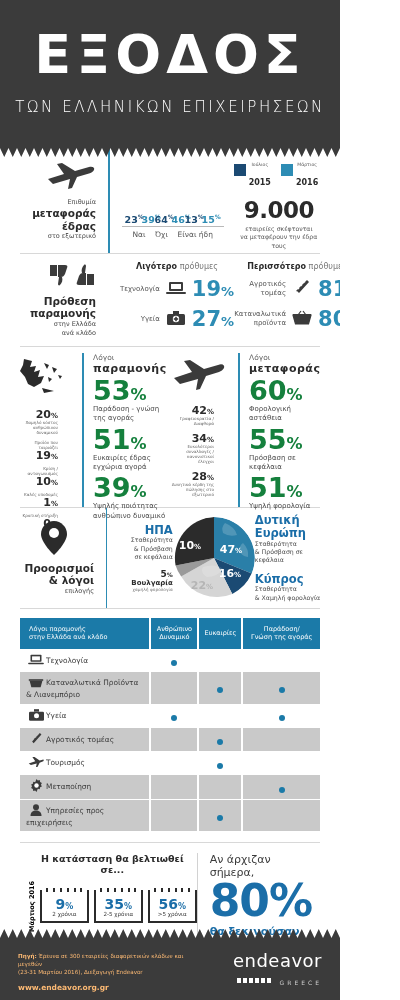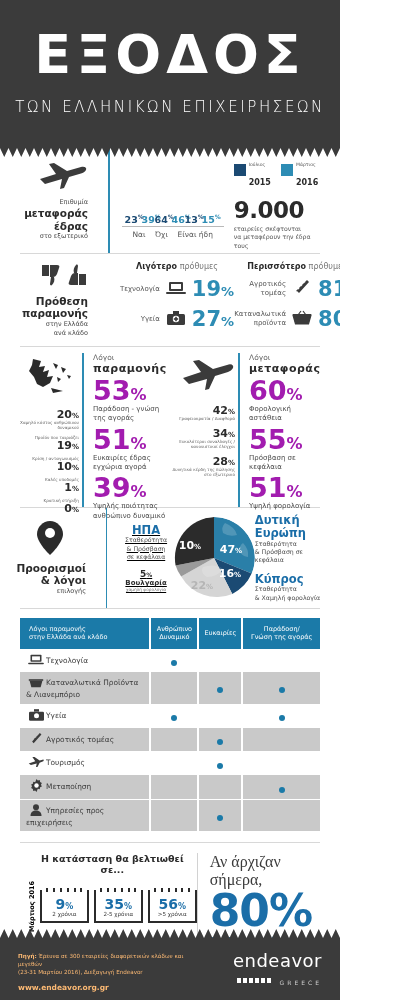--- a/index.html
+++ b/index.html
@@ -82,21 +82,21 @@
       76.25% 0%, 77.5% 100%, 78.75% 0%, 80% 100%, 81.25% 0%, 82.5% 100%,
       83.75% 0%, 85% 100%, 86.25% 0%, 87.5% 100%, 88.75% 0%, 90% 100%,
       91.25% 0%, 92.5% 100%, 93.75% 0%, 95% 100%, 96.25% 0%, 97.5% 100%,
       98.75% 0%, 100% 100%
     );
   }
   .hr { height: 1px; background: #d8d8d8; margin: 0 20px; }
   .sec-left {
     width: 92px;
     text-align: right;
-    padding-right: 20px;
+    padding-right: 12px;
     flex: 0 0 92px;
   }
   .sec-left .lbl-sm { font-size: 6.5px; color: #4a4a4a; line-height: 1.35; }
   .sec-left .lbl-lg { font-size: 10.5px; color: #2b2b2b; font-weight: bold; line-height: 1.2; }
   .vline { width: 2px; background: #2d8cb4; align-self: stretch; margin-right: 12px; }
 
   
   .s1 { height: 105px; display: flex; align-items: center; padding: 0 16px; }
   .chart-wrap { flex: 1; display: flex; flex-direction: column; height: 80px; }
   .bars { display: flex; align-items: flex-end; height: 66px; border-bottom: 1px solid #b9b9b9;
@@ -106,21 +106,21 @@
   .bar.d { background: #1b4a73; }
   .bar.l { background: #2d8cb4; }
   .bar .v {
     position: absolute; top: -13px; left: 50%; transform: translateX(-50%);
     font-size: 9.5px; font-weight: bold; color: #1b4a73; white-space: nowrap;
   }
   .bar.l .v { color: #2d8cb4; }
   .bar .v sup { font-size: 6px; }
   .xlabels { display: flex; justify-content: space-around; padding: 3px 6px 0; }
   .xlabels span { font-size: 7.5px; color: #555; }
-  .legend-9k { width: 118px; padding-left: 10px; }
+  .legend-9k { width: 118px; padding-left: 10px; text-align: center; }
   .legend { display: flex; gap: 10px; margin-bottom: 10px; }
   .lg-item { display: flex; align-items: center; gap: 3px; }
   .sw { width: 12px; height: 12px; }
   .sw.d { background: #1b4a73; }
   .sw.l { background: #2d8cb4; }
   .lg-t1 { font-size: 4.6px; color: #555; line-height: 1.1; }
   .lg-t2 { font-size: 8px; font-weight: bold; color: #2b2b2b; line-height: 1.1; }
   .big9 { font-size: 23px; font-weight: bold; color: #2b2b2b; letter-spacing: -0.5px; line-height: 1; }
   .big9sub { font-size: 6.2px; color: #555; line-height: 1.35; margin-top: 3px; }
 
@@ -132,41 +132,41 @@
   .col-head b { color: #2b2b2b; }
   .pct-row { display: flex; align-items: center; justify-content: flex-end; gap: 5px; margin-bottom: 9px; }
   .pct-lbl { font-size: 7px; color: #555; text-align: right; line-height: 1.25; }
   .pct-val { font-size: 21px; font-weight: bold; color: #2d8cb4; line-height: 1; }
   .pct-val small { font-size: 13px; }
   .ico { width: 22px; text-align: center; color: #3b3b3b; }
 
   
   .s3 { height: 160px; display: flex; padding: 6px 14px 0; }
   .s3col { flex: 1; display: flex; }
-  .minicol { width: 68px; text-align: right; padding-right: 3px; padding-top: 42px; }
+  .minicol { width: 68px; text-align: right; padding-right: 24px; padding-top: 42px; }
   .mini { margin-bottom: 5px; }
   .mini .mv { font-size: 11px; font-weight: bold; color: #2b2b2b; line-height: 1; }
   .mini .mv small { font-size: 7px; }
   .mini .mt { font-size: 4.2px; color: #666; line-height: 1.2; }
   .bigcol { flex: 1; padding-left: 9px; border-left: 2px solid #2d8cb4; }
   .kicker { font-size: 7.5px; color: #666; }
   .kicker b { display: block; font-size: 11px; color: #2b2b2b; letter-spacing: 0.5px; }
-  .bigpct { font-size: 27px; font-weight: bold; color: #a21caf; line-height: 1.05; margin-top: 2px; }
+  .bigpct { font-size: 27px; font-weight: bold; color: #15803d; line-height: 1.05; margin-top: 2px; }
   .bigpct small { font-size: 16px; }
   .bigdesc { font-size: 7px; color: #4a4a4a; line-height: 1.3; margin-bottom: 2px; }
 
   
   .s4 { height: 100px; display: flex; align-items: center; padding: 0 14px; }
   .pie-area { flex: 1; display: flex; align-items: center; justify-content: center; position: relative; }
   .pie { width: 82px; height: 82px; position: relative; }
   .pie-lbl { position: absolute; font-weight: bold; color: #fff; font-size: 11px; }
   .pie-lbl small { font-size: 7px; }
   .side { font-size: 6.2px; color: #4a4a4a; line-height: 1.35; }
   .side b.nm { font-size: 11.5px; color: #1b6ea8; display: block; line-height: 1.12; }
-  .leftlabels { width: 78px; text-align: center; text-decoration: underline; }
+  .leftlabels { width: 78px; text-align: right; }
   .rightlabels { width: 104px; }
   .small5 { font-size: 9px; font-weight: bold; color: #2b2b2b; }
   .small5 small { font-size: 6px; }
   .bulg { font-size: 7px; font-weight: bold; color: #2b2b2b; }
   .bulgs { font-size: 4.3px; color: #777; }
 
   
   .s5 { padding: 8px 18px 4px; }
   table { width: 100%; border-collapse: separate; border-spacing: 2px 1px; }
   th.main {
@@ -198,21 +198,21 @@
   .cal .rings i { width: 2px; height: 4px; background: #2b2b2b; display: block; }
   .cal .cv { font-size: 14px; font-weight: bold; color: #1b6ea8; line-height: 1.05; margin-top: 4px; }
   .cal .cv small { font-size: 8px; }
   .cal .cl { font-size: 5.6px; color: #3b3b3b; }
   .cal.old { border-color: #bdbdbd; }
   .cal.old .rings i { background: #bdbdbd; }
   .cal.old .cv { color: #7fbcd6; }
   .cal.old .cl { color: #9a9a9a; }
   .yearlab.old { color: #9a9a9a; }
   .right80 { flex: 1; padding-left: 12px; border-left: 1px solid #d2d2d2; }
-  .r80-top { font-size: 16px; color: #3b3b3b; font-family: Liberation Serif, serif; }
+  .r80-top { font-size: 11px; color: #3b3b3b; }
   .r80-big { font-size: 44px; font-weight: bold; color: #1b6ea8; line-height: 1; letter-spacing: -1px; }
   .r80-l1 { font-size: 11px; font-weight: bold; color: #1b6ea8; margin-top: 2px; }
   .r80-l2 { font-size: 10px; color: #3b3b3b; }
   .r80-l3 { font-size: 10.5px; font-weight: bold; color: #1b6ea8; }
 
   
   .footer {
     background: #3b3b3b; position: absolute; bottom: 0; left: 0; right: 0;
     height: 62px; padding: 14px 18px 0; display: flex; align-items: flex-start;
   }

